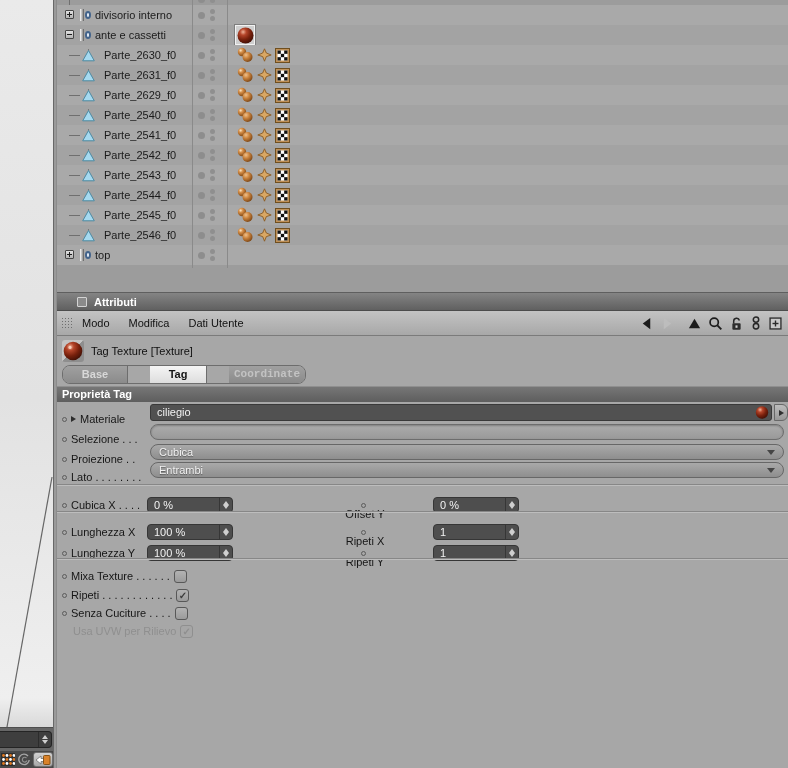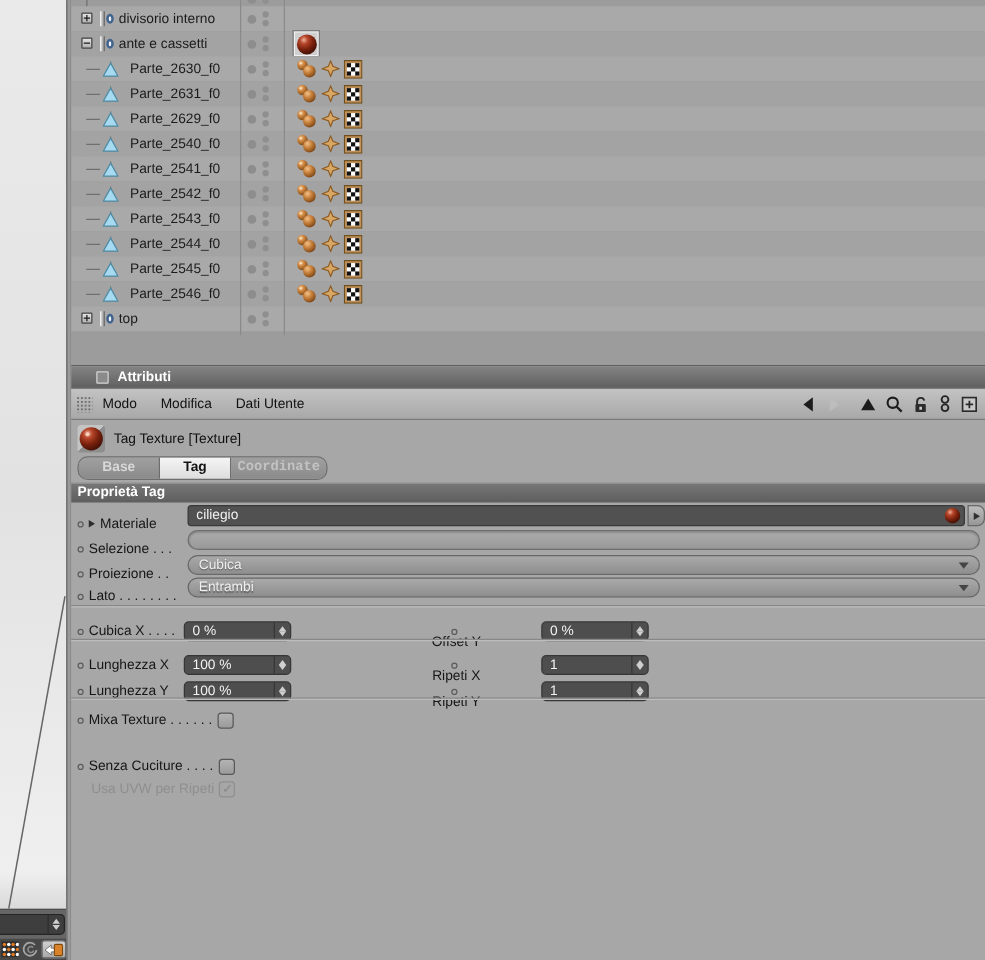--- a/index.html
+++ b/index.html
@@ -65,21 +65,21 @@
   .mitem{margin-right:19px;cursor:default;}
   .mtools{margin-left:auto;display:flex;align-items:center;gap:6px;}
   .mtools svg{display:block;}
   .attr-content{position:relative;height:434px;}
   .obj-head{position:absolute;left:5px;top:4px;display:flex;align-items:center;gap:7px;}
   .tagico{width:22px;height:22px;border-radius:3px;overflow:hidden;
       background:linear-gradient(135deg,#c4c4c4 50%,#8e8e8e 50%);
       display:flex;align-items:center;justify-content:center;}
   .obj-head .olabel{font-size:11px;color:#0f0f0f;}
   .tabs{position:absolute;left:5px;top:29px;height:17px;display:flex;border:1px solid #6d6d6d;
-      border-radius:8px;overflow:hidden;box-sizing:content-box;}
+      border-radius:8px;overflow:hidden;box-sizing:content-box;gap:22px;}
   .tab{height:17px;line-height:17px;text-align:center;font-size:11px;font-weight:bold;}
   .tab.t0{width:64px;background:linear-gradient(#a0a0a0,#8b8b8b);color:#d8d8d8;border-right:1px solid #6d6d6d;}
   .tab.t1{width:56px;background:linear-gradient(#f5f5f5,#dddddd);color:#141414;border-right:1px solid #6d6d6d;}
   .tab.t2{width:76px;background:linear-gradient(#a0a0a0,#8b8b8b);color:#c3c3c3;font-family:Liberation Mono, monospace;}
   .sectbar{position:absolute;left:0;right:0;top:50px;height:15px;line-height:15px;
       background:linear-gradient(#767676,#5e5e5e);border-top:1px solid #8f8f8f;
       color:#fff;font-weight:bold;font-size:11px;padding-left:5px;}
   .prow{position:absolute;left:5px;right:4px;height:30px;font-size:11px;color:#161616;
       display:flex;align-items:center;}
   .ring{width:5px;height:5px;border:1px solid #5c5c5c;border-radius:50%;margin-right:4px;box-sizing:border-box;flex:none;}
@@ -647,24 +647,29 @@
         <span class="spin c2"><span>1</span><span class="stepper"></span></span>
       </div>
 
       <div class="sep" style="top:222px"></div>
 
       <div class="prow" style="top:225px">
         <span class="ring"></span>
         <span>Mixa Texture . . . . . .</span>
         <span class="chk"></span>
       </div>
+      <div class="prow" style="top:244px">
+        <span class="ring"></span>
+        <span>Ripeti . . . . . . . . . . . .</span>
+        <span class="chk">✓</span>
+      </div>
       <div class="prow" style="top:262px">
         <span class="ring"></span>
         <span>Senza Cuciture . . . .</span>
         <span class="chk"></span>
       </div>
       <div class="prow disabled" style="top:280px">
-        <span>Usa UVW per Ripeti</span>
+        <span>Usa UVW per Rilievo</span>
         <span class="chk">✓</span>
       </div>
     </div>
   </div>
 </div>
 
 </body></html>

